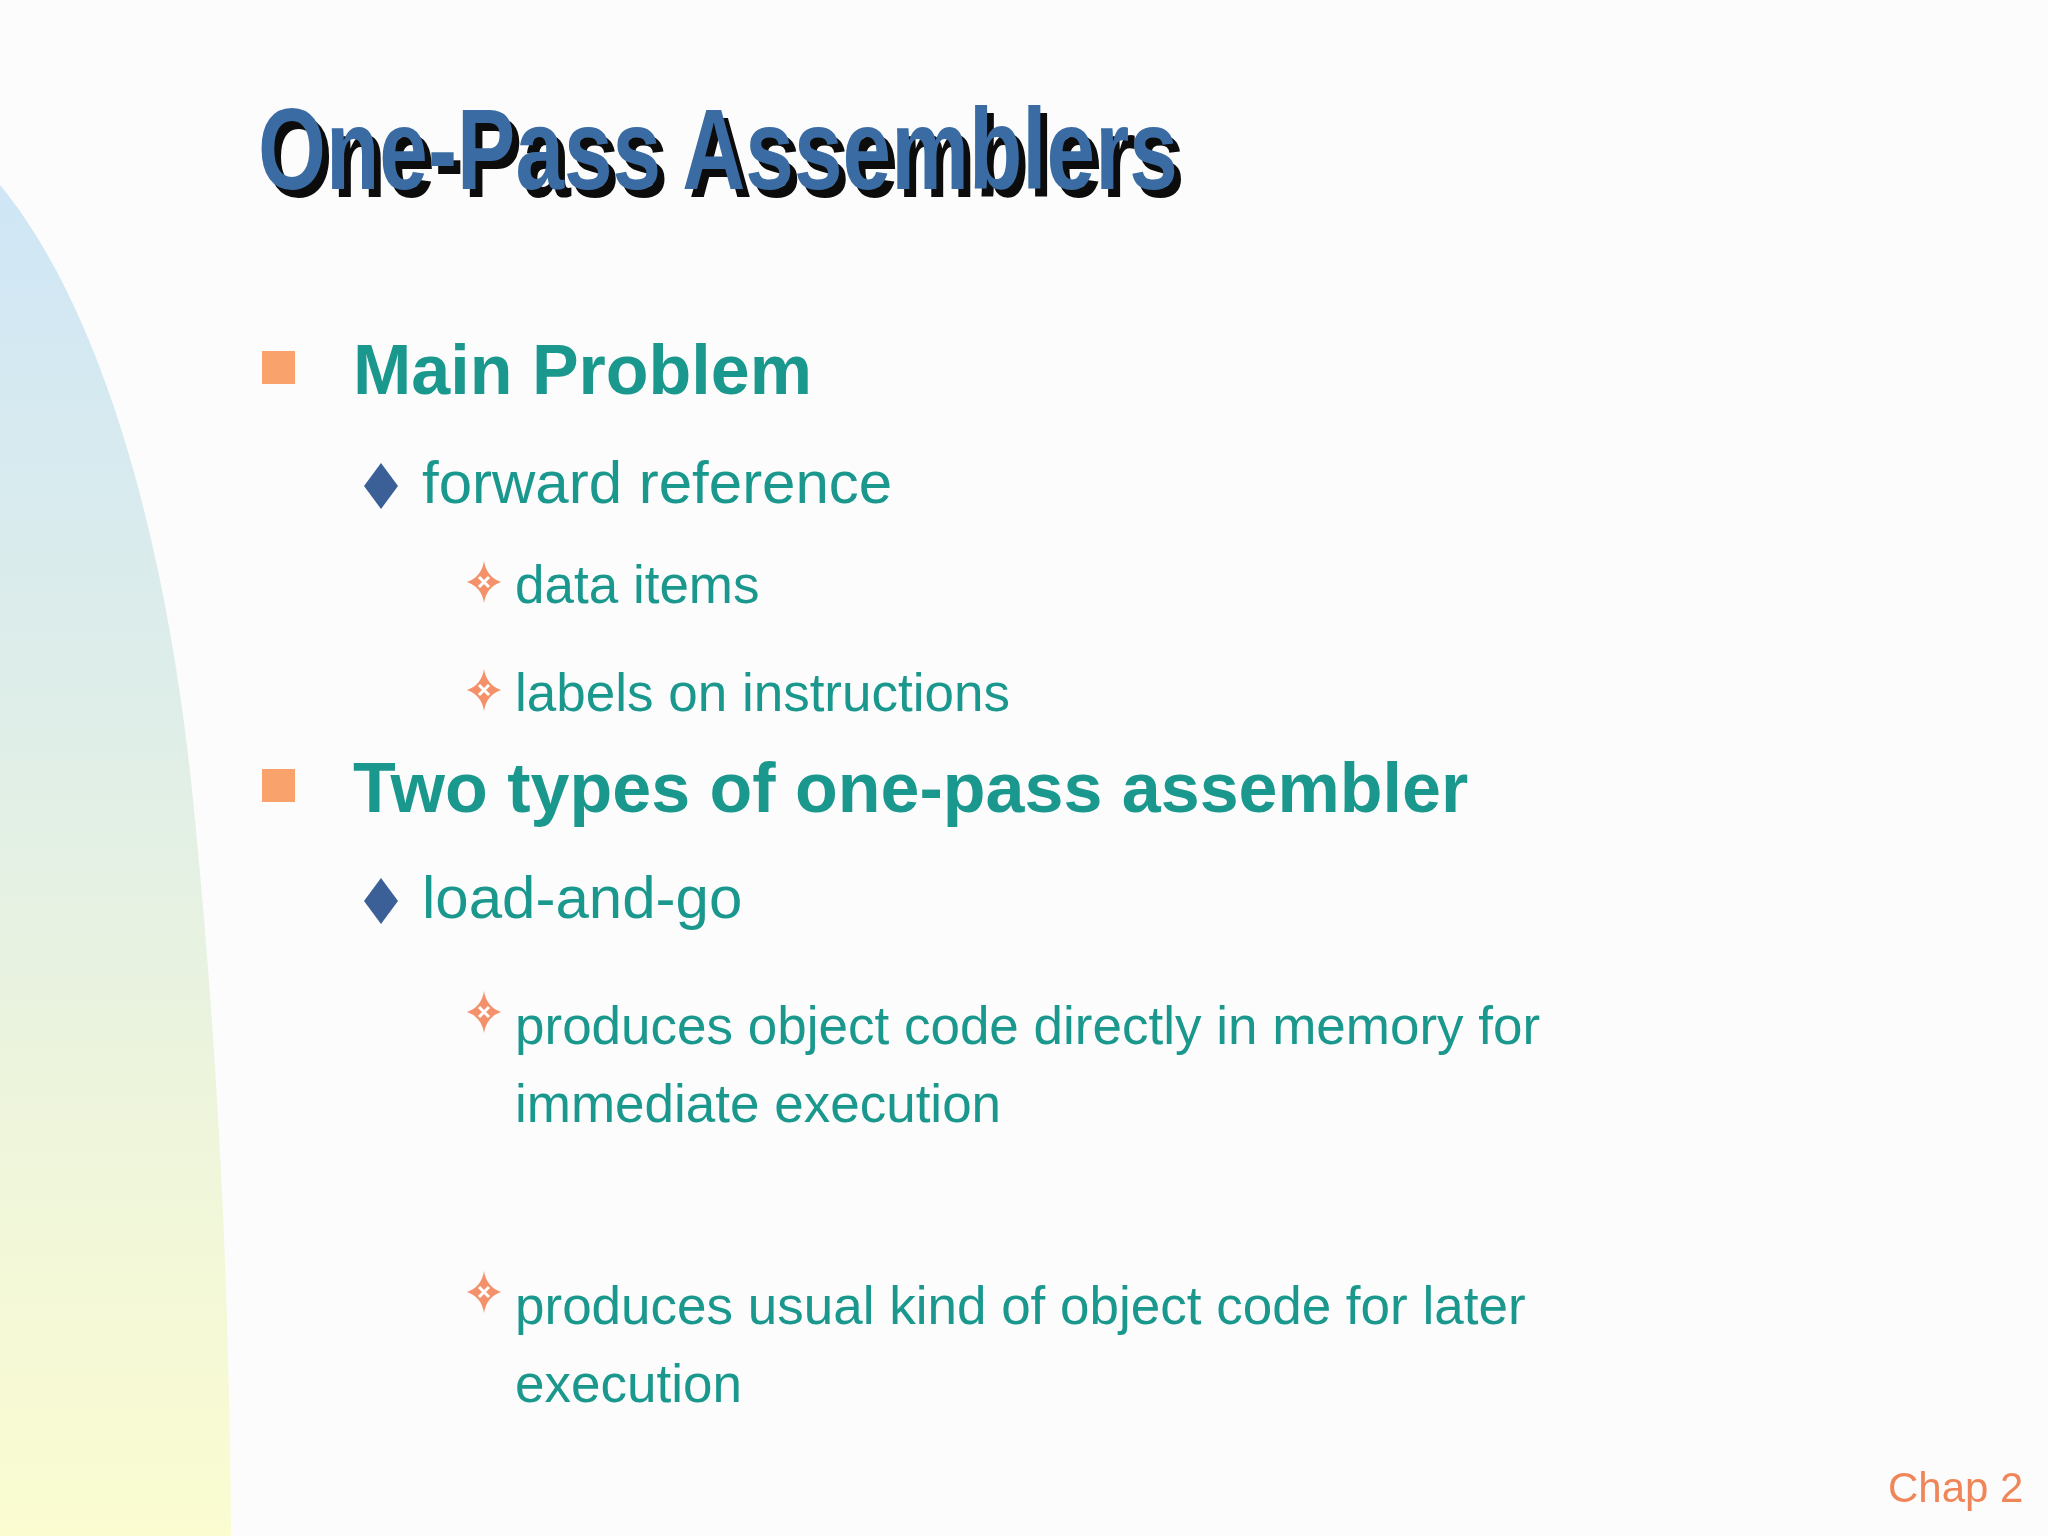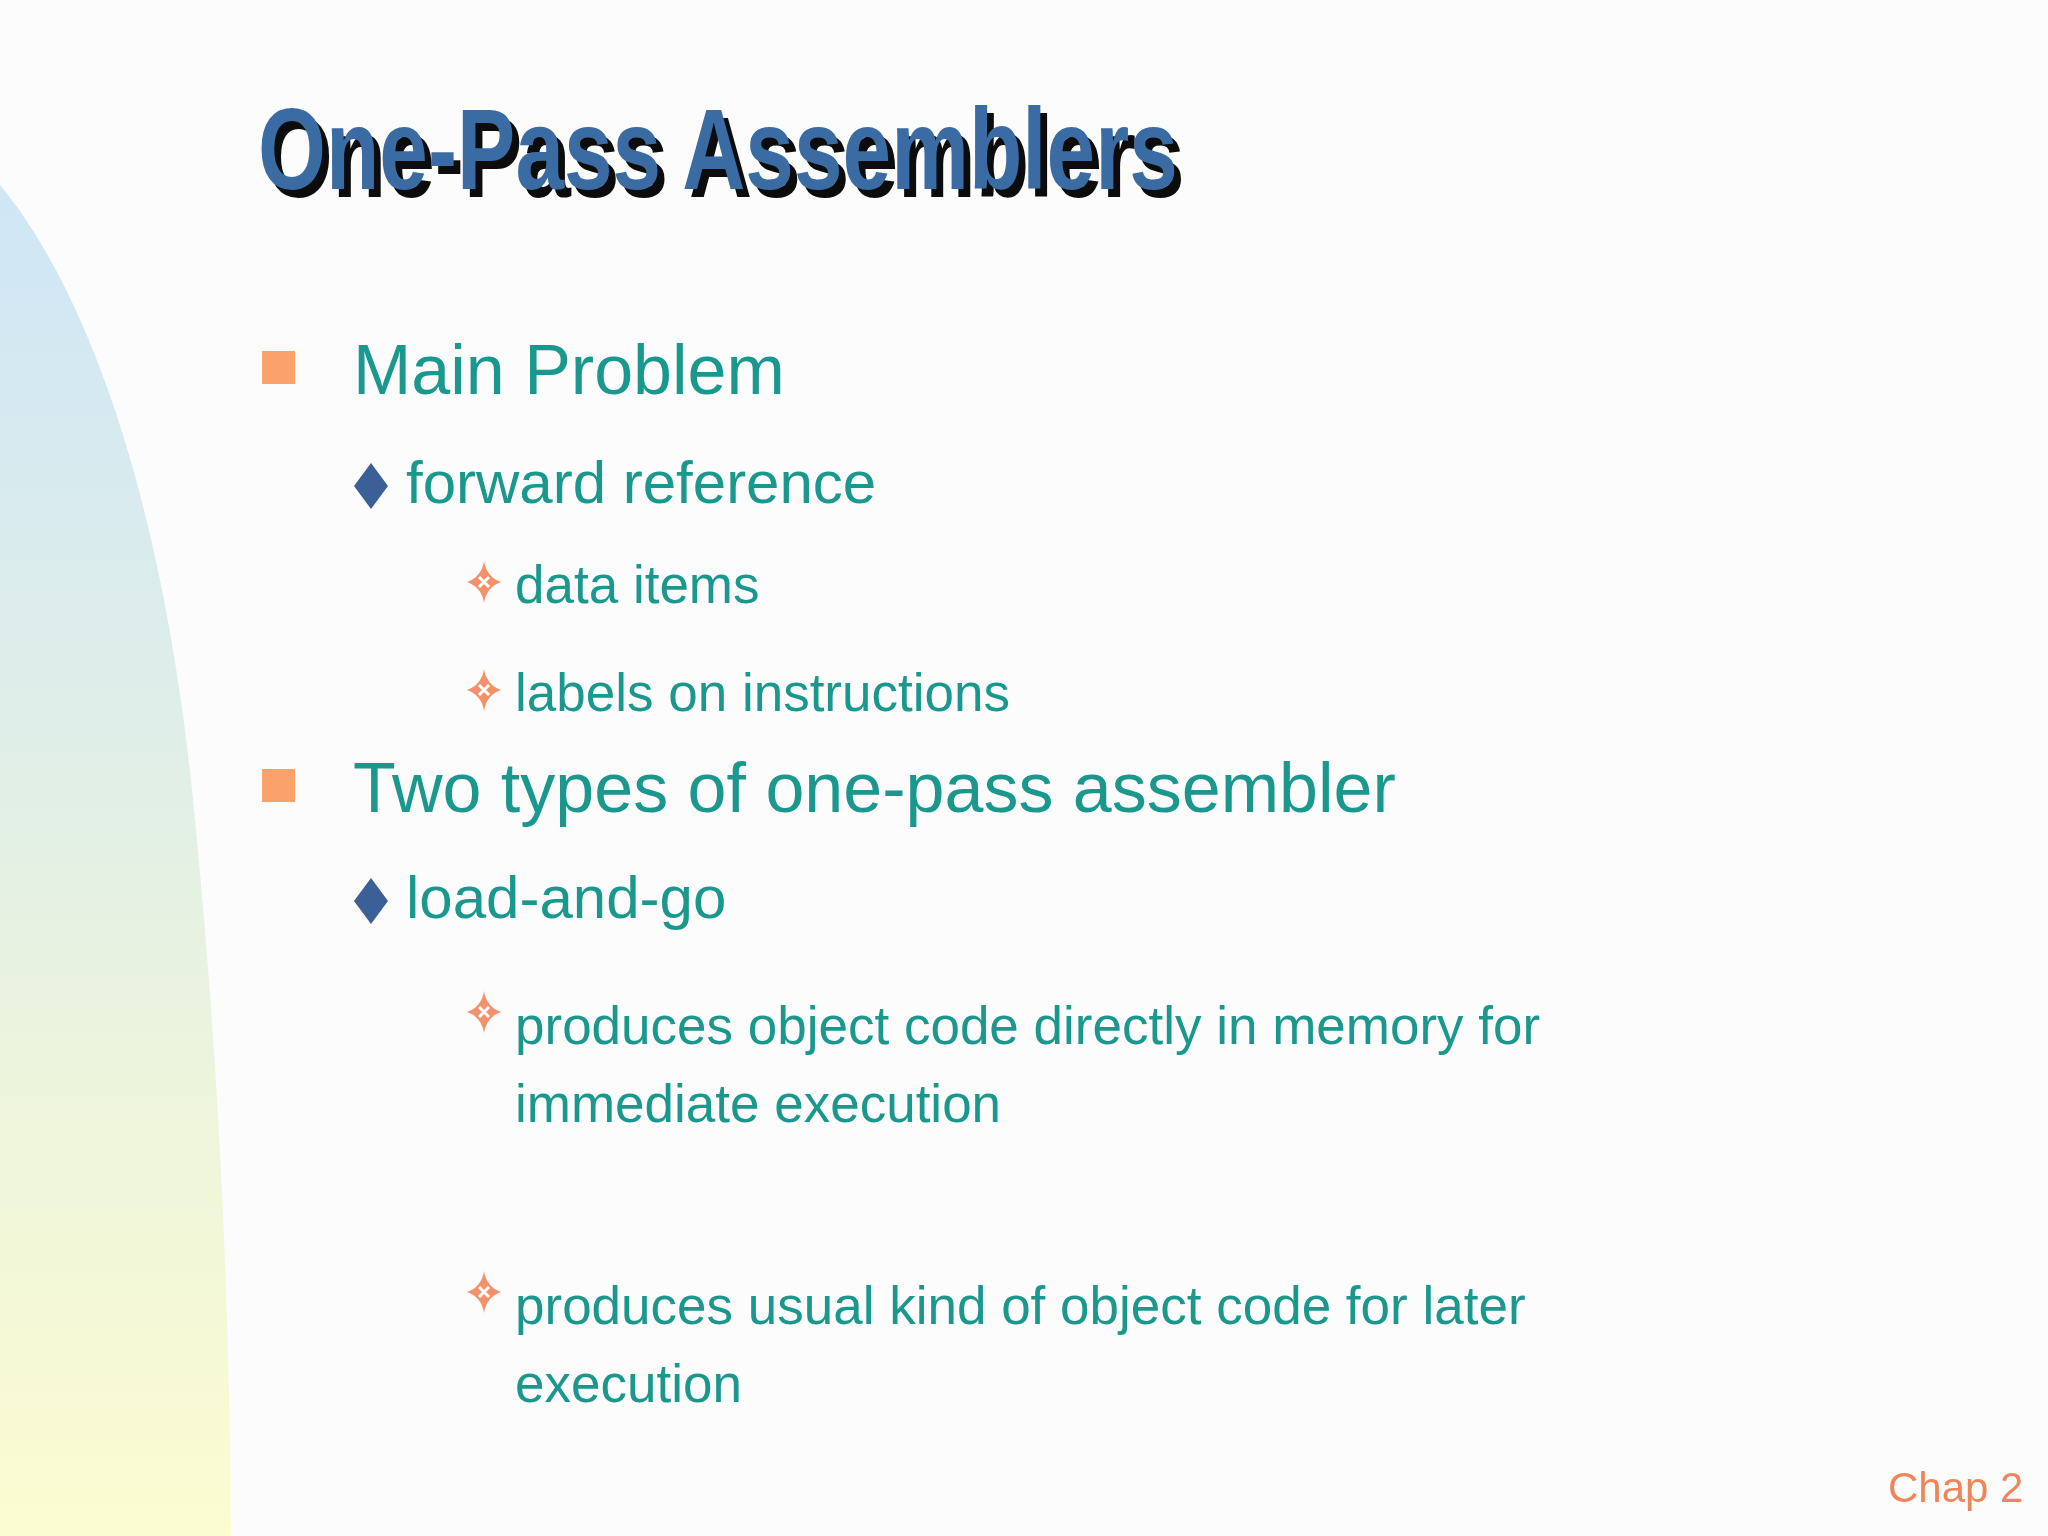--- a/index.html
+++ b/index.html
@@ -30,22 +30,22 @@
 
   
   .row{
     position:absolute;
     display:flex;
     align-items:flex-start;
     color:#1b988e;
     white-space:nowrap;
   }
   .row .txt{line-height:1.05;}
-  .lv1{left:262px;font-size:70px;font-weight:normal;gap:58px;}
-  .lv2{left:354px;font-size:60px;gap:18px;}
+  .lv1{left:262px;font-size:70px;font-weight:bold;gap:58px;}
+  .lv2{left:364px;font-size:60px;gap:24px;}
   .lv3{left:467px;font-size:53px;gap:14px;}
   .lv1 .b{margin-top:17px;}
   .lv2 .b{margin-top:12px;}
   .lv3 .b{margin-top:4px;}
   .b{flex:0 0 auto;display:block;}
   .sq{width:33px;height:33px;background:#f9a26c;}
   .multi .txt{line-height:78px;}
   .multi .txt span{display:block;}
 
   .footer{

